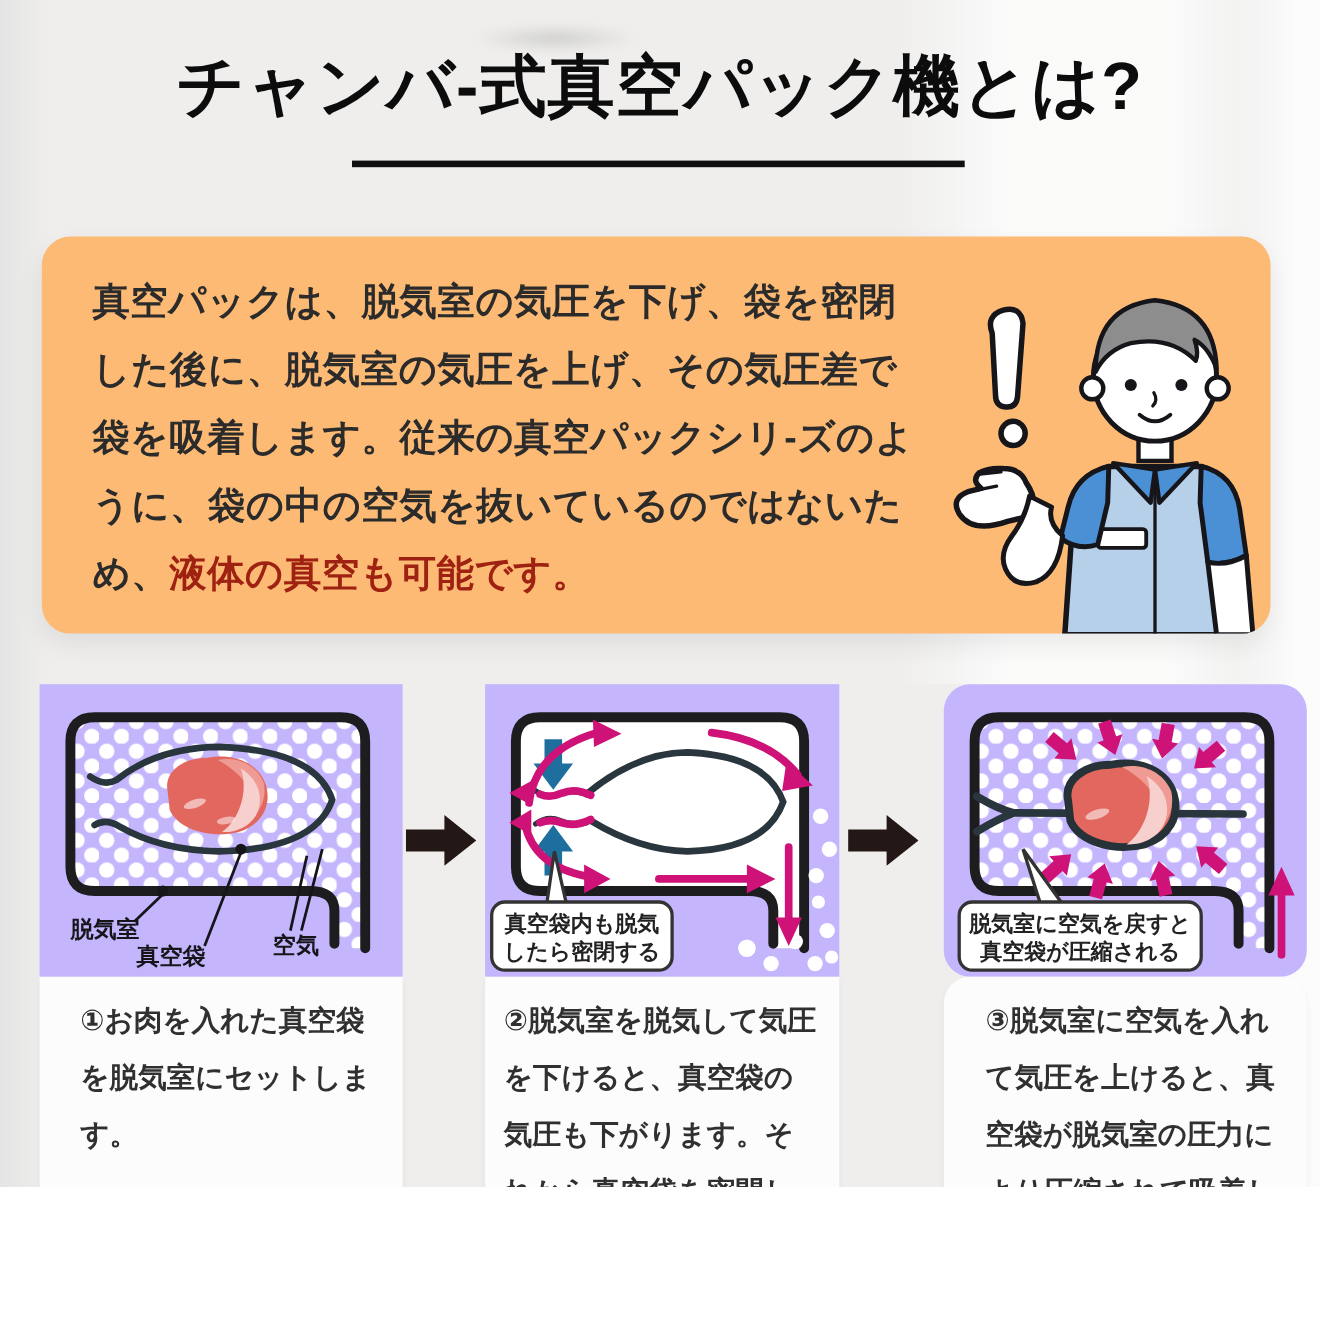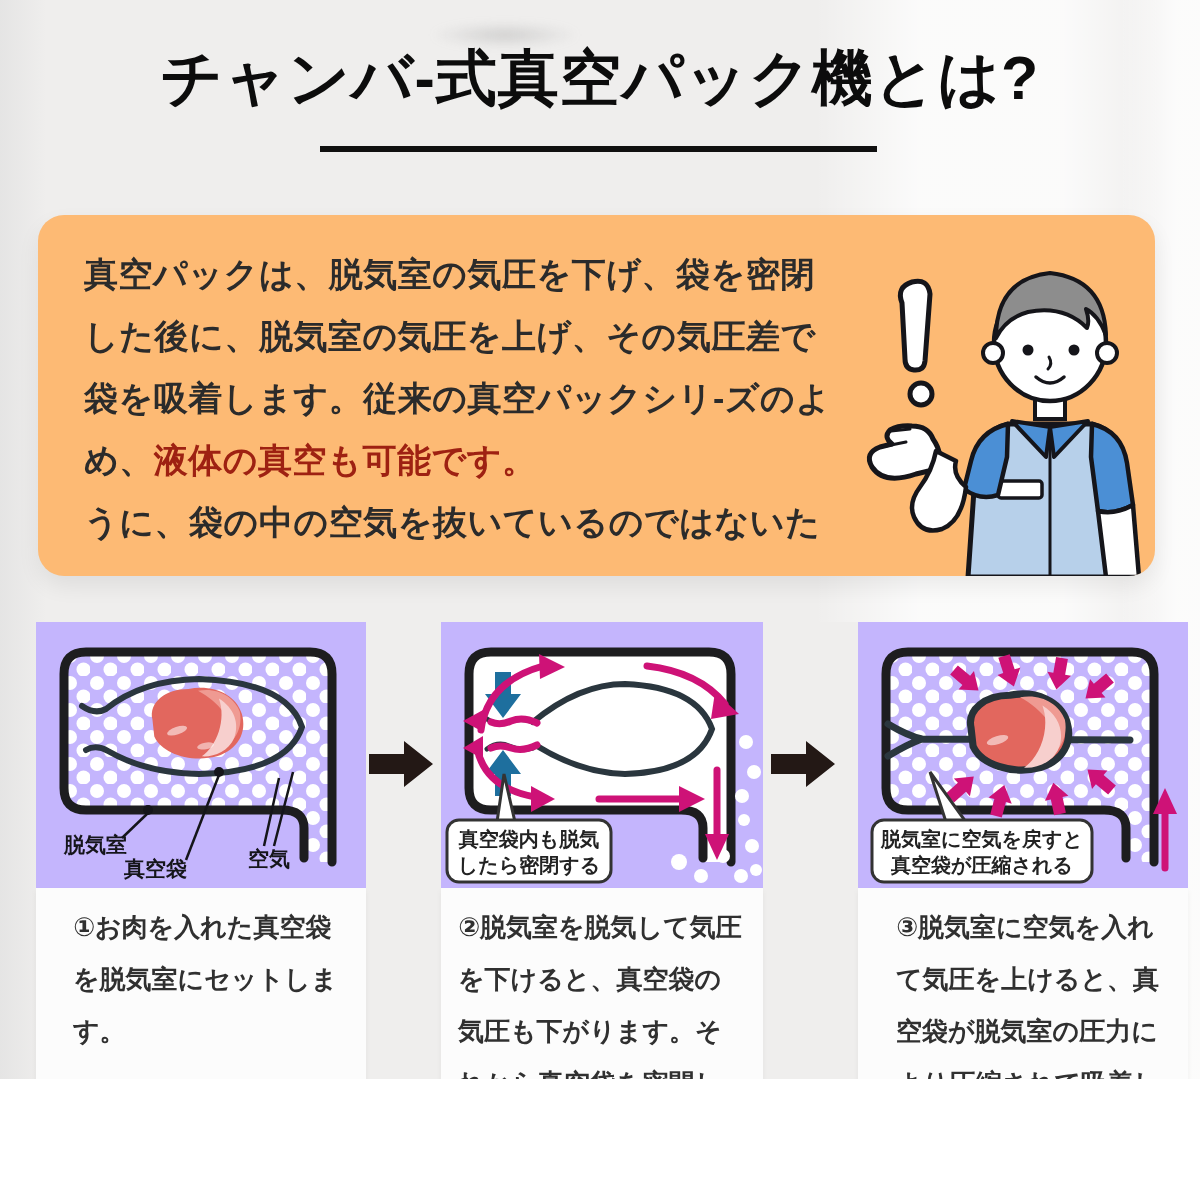--- a/index.html
+++ b/index.html
@@ -28,21 +28,21 @@
   .person{position:absolute;left:812px;top:28px;width:310px;height:335px;}
 
   .panel{position:absolute;z-index:2;top:622px;height:266px;background:#c4b5fd;}
   .panel svg{display:block;width:100%;height:100%;}
   .caption{position:absolute;z-index:2;top:888px;height:220px;background:#fcfcfc;box-sizing:border-box;
     box-shadow:0 3px 6px rgba(0,0,0,.05);}
   .caption p{margin:0;padding-top:13px;font-size:26px;font-weight:700;color:#303030;line-height:52px;
     letter-spacing:0;}
   .c1{left:36px;width:330px;}  .c1.caption p{padding-left:37px;padding-right:21px;}
   .c2{left:441px;width:322px;} .c2.caption p{padding-left:17px;padding-right:17px;}
-  .c3{left:858px;width:330px;} .c3.caption p{padding-left:38px;padding-right:21px;}
+  .c3{left:858px;width:330px;border-radius:24px;} .c3.caption p{padding-left:38px;padding-right:21px;}
   .step-arrow{position:absolute;z-index:2;top:741px;width:64px;height:46px;}
   .a1{left:369px;} .a2{left:771px;}
 
   .svglabel{font:700 21px "Liberation Sans","DejaVu Sans",sans-serif;fill:#15151a;}
   .callout-text{font:700 20px "Liberation Sans","DejaVu Sans",sans-serif;fill:#222;}
 </style>
 </head>
 <body>
 
 <div class="page">
@@ -52,22 +52,22 @@
   <div class="smudge"></div>
 
   <h1 class="title">チャンバ-式真空パック機とは?</h1>
   <div class="title-underline"></div>
 
   <section class="intro-card">
     <p class="intro-text">
       <span class="iline">真空パックは、脱気室の気圧を下げ、袋を密閉</span>
       <span class="iline">した後に、脱気室の気圧を上げ、その気圧差で</span>
       <span class="iline">袋を吸着します。従来の真空パックシリ-ズのよ</span>
+      <span class="iline">うに、袋の中の空気を抜いているのではないた</span>
       <span class="iline"><span>め、</span><span class="red">液体の真空も可能です。</span></span>
-      <span class="iline">うに、袋の中の空気を抜いているのではないた</span>
     </p>
 
     <svg class="person" viewBox="0 0 310 335">
       <g>
         <path d="M52 60 Q46 44 62 39 Q78 35 80 51 L75 118 Q74 128 64 127 Q55 126 55 116 Z" fill="#fff" stroke="#15151a" stroke-width="5" stroke-linejoin="round"></path>
         <circle cx="71" cy="151" r="11" fill="#fff" stroke="#15151a" stroke-width="5"></circle>
       </g>
       <g>
         <path d="M66 231 Q34 242 22 224 Q14 210 30 204 L42 201 Q33 194 40 187 Q49 182 62 183 Q78 183 83 196 Q94 212 87 226 Z" fill="#fff" stroke="#15151a" stroke-width="5" stroke-linejoin="round"></path>
         <path d="M31 204 L56 199 M41 188 L60 186" stroke="#15151a" stroke-width="3" fill="none" stroke-linecap="round"></path>

